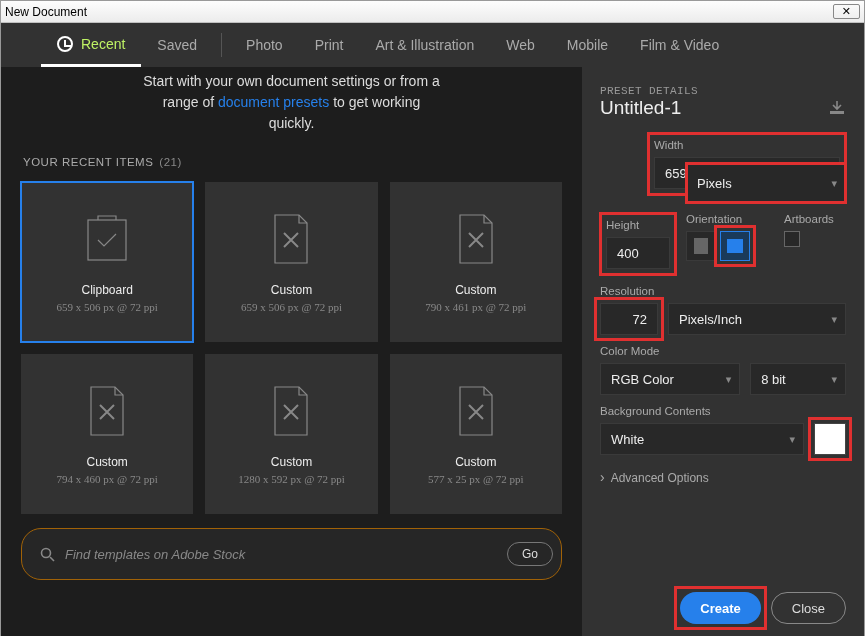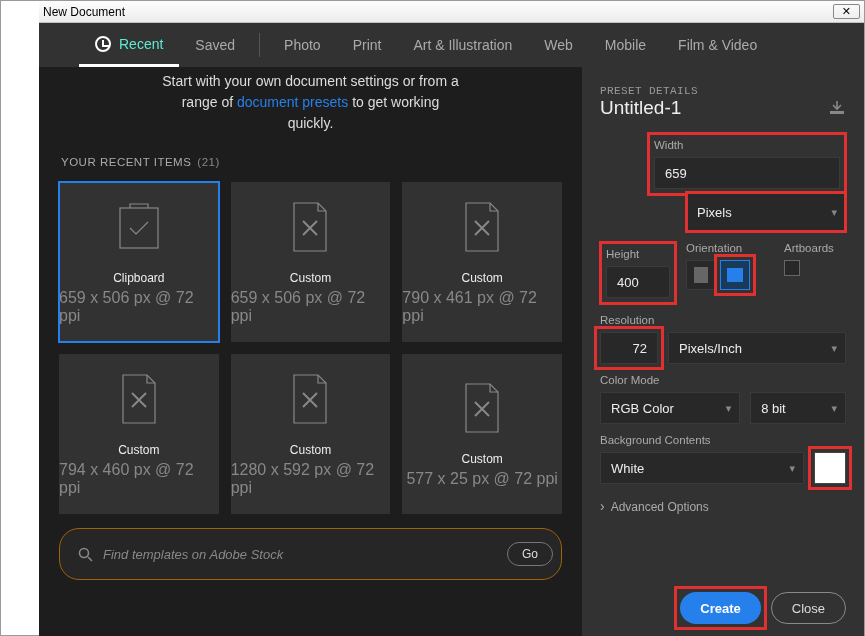--- a/index.html
+++ b/index.html
@@ -1,39 +1,39 @@
 <!DOCTYPE html>
 <html><head>
 <meta charset="utf-8">
 <style>
   * { margin: 0; padding: 0; box-sizing: border-box; font-family: -apple-system, "Segoe UI", Arial, sans-serif; }
   body { background: #f0f0f0; width: 865px; height: 636px; overflow: hidden; }
-  .window { width: 865px; height: 636px; background: #fff; border: 1px solid #999; padding-left: 38px; }
+  .window { width: 865px; height: 636px; background: #fff; border: 1px solid #999; }
   .titlebar { display: flex; justify-content: space-between; align-items: center; height: 22px; padding: 0 4px; background: linear-gradient(#fdfdfd,#ececec); border-bottom: 1px solid #c0c0c0; font-size: 12px; }
   .close-x { border: 1px solid #888; padding: 0 8px; font-size: 11px; border-radius: 2px; cursor: pointer; }
   .app { height: calc(636px - 23px); background: #1d1d1d; color: #ccc; display: flex; flex-direction: column; }
   .tabs { display: flex; align-items: center; height: 44px; padding: 0 40px; background: #323232; }
   .tab { color: #aaa; font-size: 14px; padding: 0 16px; height: 44px; display: flex; align-items: center; cursor: pointer; }
-  .tab.active { color: #5eead4; border-bottom: 3px solid #fff; }
+  .tab.active { color: #bef264; border-bottom: 3px solid #fff; }
   .tab-divider { width: 1px; height: 24px; background: #555; margin: 0 8px; }
   .recent-icon { width: 16px; height: 16px; border: 2px solid #fff; border-radius: 50%; margin-right: 8px; position: relative; }
   .recent-icon::after { content:""; position:absolute; width:5px; height:5px; border-left:2px solid #fff; border-bottom:2px solid #fff; top:2px; left:5px;}
   .body { flex:1; display:flex; overflow:hidden; background:#1d1d1d; }
   .left { flex:1; padding:0 20px 12px 20px; overflow:hidden; display:flex; flex-direction:column; }
   .right { width:282px; background:#323232; padding:18px 18px 12px 18px; display:flex; flex-direction:column; }
   .intro { text-align:center; color:#ddd; font-size:14px; line-height:1.5; padding: 4px 60px 18px 60px; }
   .intro a { color:#2680eb; text-decoration:none; }
   .section-label { font-size:11.5px; letter-spacing:0.5px; color:#aaa; margin: 4px 0 14px 2px; }
   .section-label .count { color:#888; margin-left:6px;}
   .grid { display:grid; grid-template-columns: repeat(3,1fr); gap:12px; }
   .card { background:#323232; height:160px; display:flex; flex-direction:column; align-items:center; justify-content:center; cursor:pointer; }
   .card.sel { outline:2px solid #2680eb; outline-offset:-1px; }
   .thumb { width:54px; height:56px; display:flex; align-items:center; justify-content:center; color:#888; margin-bottom:16px; }
   .card-title { font-size:12px; color:#eee; margin-bottom:4px;}
-  .card-sub { font-size:16px; color:#888; }
+  .card-sub { font-size:11px; color:#888;font-family:Liberation Serif, serif; }
   .searchbar { margin-top:14px; height:52px; border:1px solid #a16207; border-radius:20px; display:flex; align-items:center; padding:0 8px 0 18px; background:#262626;}
   .searchbar .sicon { color:#888; margin-right:10px; }
   .searchbar .stext { flex:1; color:#888; font-style:italic; font-size:13px;}
   .gobtn { border:1px solid #777; color:#ddd; border-radius:16px; padding:4px 14px; font-size:12px; cursor:pointer;}
   .pd-title { font-size:11px; color:#999; letter-spacing:0.4px; margin-bottom:0;font-family:Liberation Mono, monospace; }
   .docname-row { display:flex; align-items:center; justify-content:space-between; margin-bottom:14px;}
   .docname { font-size:19px; color:#eee; }
   .dl-icon { color:#888; }
   .field-label { font-size:11.5px; color:#aaa; margin-bottom:6px; display:block;}
   .row { display:flex; gap:10px; margin-bottom:10px; }
@@ -190,21 +190,21 @@
         <div class="row hl" style="padding:6px;margin-left:48px;">
           <div class="col">
             <span class="field-label">Width</span>
             <div class="inputbox">
                 <span>659</span>
               </div>
           </div>
         </div>
         <div class="row" style="margin-top:-42px; margin-left:86px;">
           <div class="col">
-            <div class="selectbox hl" style="height:40px;margin-top:29px;">
+            <div class="selectbox hl" style="height:40px;">
               <span>Pixels</span>
                 <span class="chev">▾</span>
             </div>
           </div>
         </div>
 
         <div class="row">
           <div class="col hl" style="padding:6px; flex:0 0 76px;">
             <span class="field-label">Height</span>
             <div class="inputbox">

